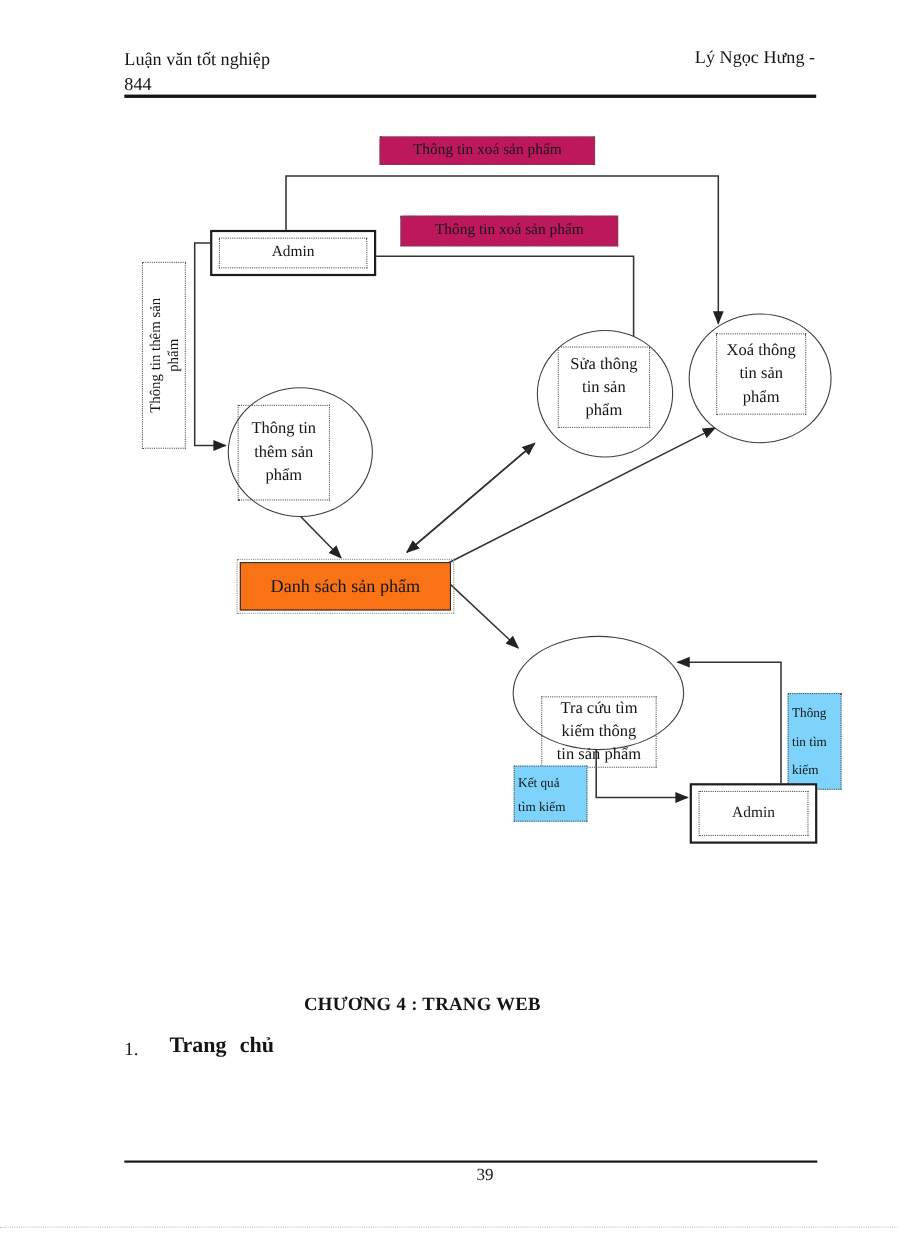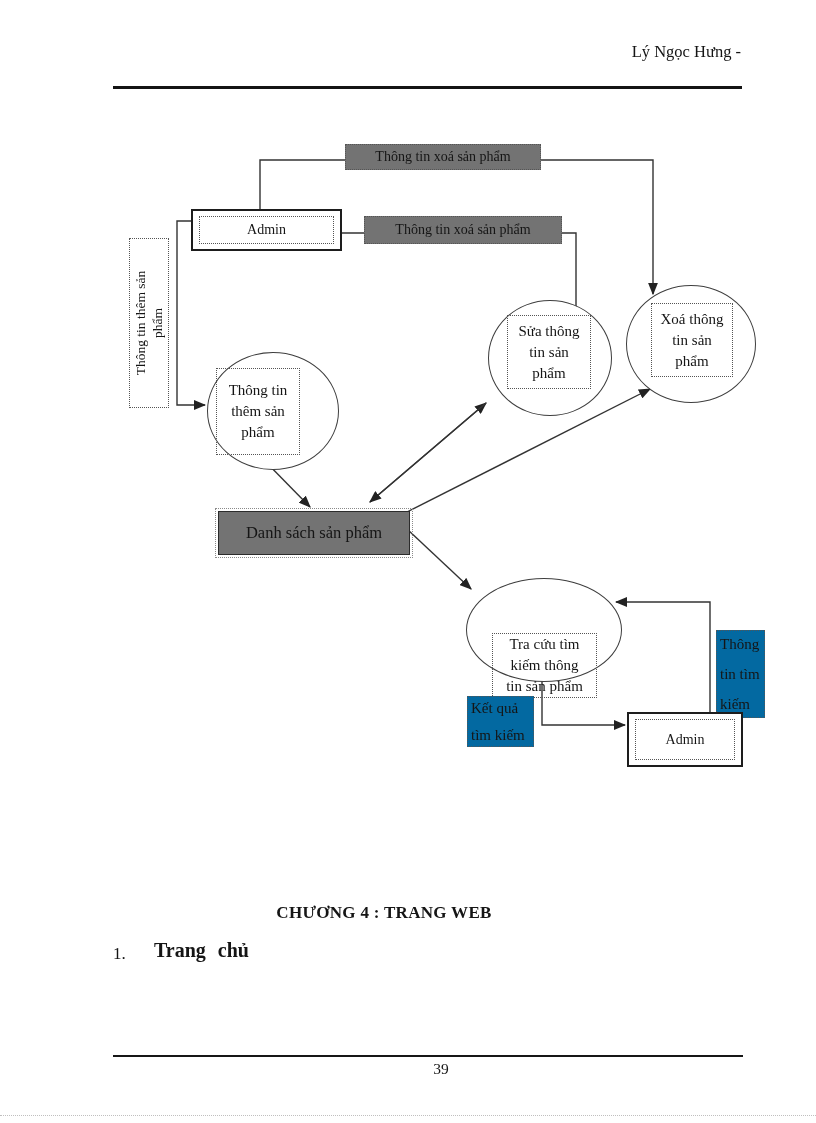--- a/index.html
+++ b/index.html
@@ -9,23 +9,23 @@
     font-family:"Liberation Serif","DejaVu Serif",serif;
     color:#151515;
   }
   .abs{position:absolute;}
   
   .hdr-left{left:113px; top:42px; font-size:16.5px; line-height:23px;}
   .hdr-right{left:0; top:42px; width:741px; text-align:right; font-size:16.5px;font-family:Liberation Serif, serif;}
   .hdr-rule{left:113px; top:86px; width:629px; height:2.5px; background:#141414;}
   
   .flowbox{
-    border:1.2px dotted #555; background:#737373;
+    border:1.2px dotted #555; background:#be185d;
     display:flex; align-items:center; justify-content:center;
-    font-size:14px; text-align:center;margin-top:20px;
+    font-size:14px; text-align:center;
   }
   
   .entity{border:2px solid #1d1d1d; background:#fff;}
   .entity-inner{
     position:absolute; left:6px; right:6px; top:5px; bottom:5px;
     border:1.2px dotted #555;
     display:flex; align-items:center; justify-content:center;
     font-size:14px;
   }
   
@@ -33,52 +33,56 @@
     border:1.6px solid #3e3e3e; border-radius:50%; background:#fff;
   }
   .ellipse-inner{
     position:absolute; border:1.2px dotted #555;
     display:flex; flex-direction:column; align-items:center; justify-content:center;
     font-size:15px; line-height:21px; text-align:center;
   }
   
   .datastore{
     border:1.3px solid #2c2c2c; outline:1.2px dotted #8a8a8a; outline-offset:2px;
-    background:#737373; display:flex; align-items:center; justify-content:center;
+    background:#f97316; display:flex; align-items:center; justify-content:center;
     font-size:16.5px;
   }
   
   .vert-label{border:1.2px dotted #555; background:#fff;}
   .vert-label-inner{
     position:absolute; left:50%; top:50%; width:168px; height:38px;
     transform:translate(-50%,-50%) rotate(-90deg);
     display:flex; flex-direction:column; align-items:center; justify-content:center;
     font-size:13.5px; line-height:17px; text-align:center;
   }
   .small-label{
-    border:1.2px dotted #555; background:#0369a1;
-    display:flex; flex-direction:column; justify-content:space-between;
-    font-size:15px; line-height:22px; padding-left:3px;
+    border:1.2px dotted #555; background:#7dd3fc;
+    display:flex; flex-direction:column; justify-content:center;
+    font-size:12px; line-height:22px; padding-left:3px;
   }
   svg.flows{position:absolute; left:0; top:0; pointer-events:none;}
   
   .chapter{left:0; top:903px; width:816px; text-align:center;
     font-size:17px; font-weight:bold; transform:translateX(-24px); letter-spacing:.3px;}
   .item-num{left:113px; top:944px; font-size:17px;}
   .item-title{left:154px; top:939px; font-size:20px; font-weight:bold; word-spacing:7px;}
   .ftr-rule{left:113px; top:1055px; width:630px; height:2px; background:#161616;}
   .page-num{left:0; top:1060px; width:816px; text-align:center; font-size:15.5px; transform:translateX(33px);}
   .bottom-dots{left:0; top:1115px; width:816px; border-top:1.6px dotted #c0bfbf;}
   .l1,.l2,.l3{white-space:nowrap;}
 </style>
 </head>
 <body>
 
 <div class="page">
 
+  <div class="abs hdr-left">
+    <div>Luận văn tốt nghiệp</div>
+    <div>844</div>
+  </div>
   <div class="abs hdr-right">Lý Ngọc Hưng -</div>
   <div class="abs hdr-rule"></div>
 
   <svg class="flows" width="816" height="1123" viewBox="0 0 816 1123">
     <defs>
       <marker id="arr" viewBox="0 0 10 8" refX="9" refY="4" markerWidth="9" markerHeight="7" orient="auto">
         <path d="M0,0 L10,4 L0,8 z" fill="#222"></path>
       </marker>
     </defs>
     <g fill="none" stroke="#333" stroke-width="1.4">

